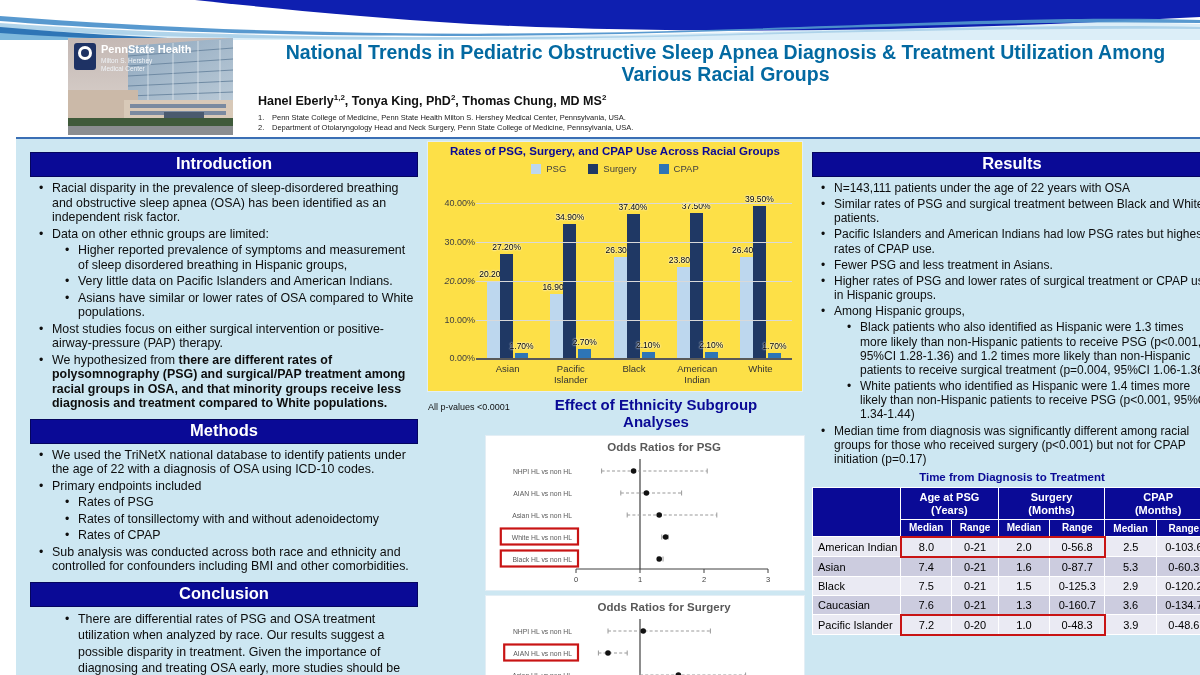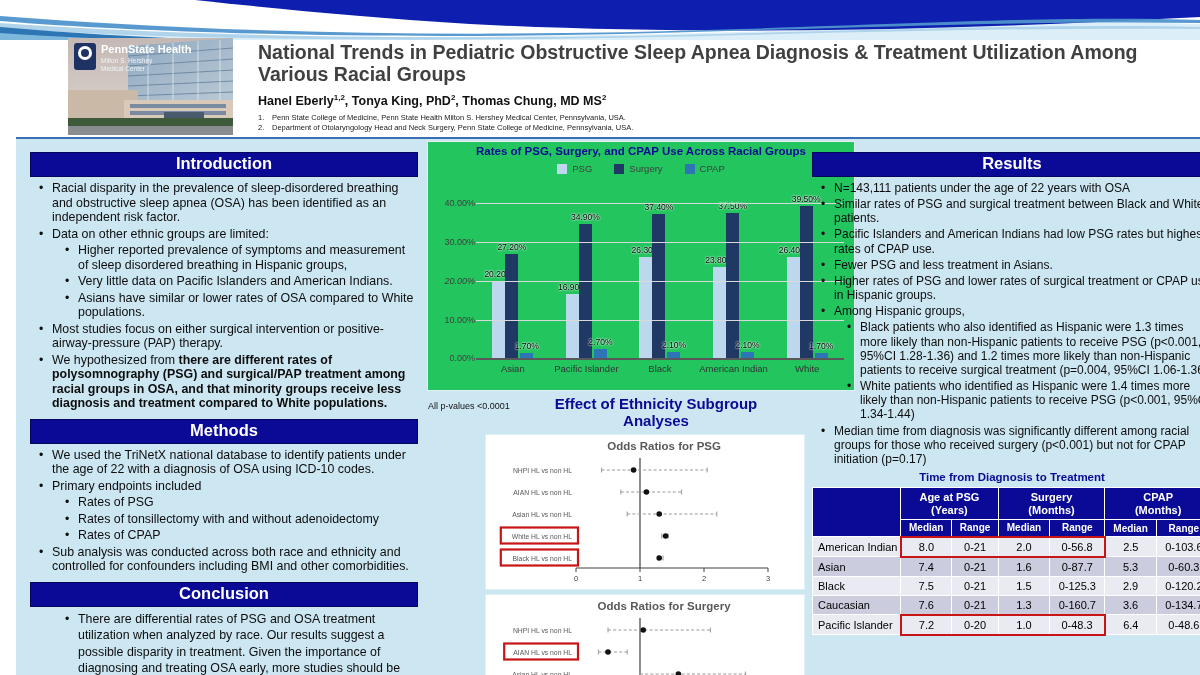--- a/index.html
+++ b/index.html
@@ -4,21 +4,21 @@
 <style>
   * { margin:0; padding:0; box-sizing:border-box; }
   html,body { width:1200px; height:675px; font-family:"Liberation Sans", sans-serif; }
   .poster { position:relative; width:1200px; height:675px; background:#fff; overflow:hidden; }
 
   
   .header { position:absolute; top:0; left:0; width:1076px; height:137px; background:#fff; }
   .waves { position:absolute; top:0; left:0; width:1200px; height:40px; }
   .logo-photo { position:absolute; top:38px; left:68px; width:165px; height:97px; overflow:hidden; }
   .title-block { position:absolute; top:42px; left:258px; width:935px; }
-  .poster-title { color:#404040; font-size:19.5px; font-weight:bold; line-height:1.12; }
+  .poster-title { color:#0369a1; font-size:19.5px; font-weight:bold; line-height:1.12;text-align:center; }
   .authors { margin-top:7px; font-size:12.5px; font-weight:bold; color:#111; }
   .authors sup { font-size:8px; }
   .affils { margin-top:5px; font-size:7.5px; color:#222; }
   .affils ol { list-style:none; }
   .affils li { margin-bottom:1px; }
   .affils .num { display:inline-block; width:14px; }
 
   
   .poster-body { position:absolute; top:137px; left:16px; width:1200px; height:538px;
                  background:#cde7f2; border-top:2px solid #3a6fb5; }
@@ -36,21 +36,21 @@
   ul.bullets ul.bullets { padding-left:26px; margin-top:1px; }
   .b { font-weight:bold; }
 
   .col-left .body-list  { font-size:12.4px; line-height:1.17; color:#0d0d0d; margin-top:4px; margin-bottom:8px; }
   .col-right .body-list { font-size:12px; line-height:1.18; color:#0d0d0d; margin-top:4px; }
   .conclusion-list li { line-height:1.33; }
   .conclusion-list { padding-left:26px !important; }
 
   
   .chart-title { color:#0a0a96; font-weight:bold; font-size:11.5px; text-align:center; padding-top:3px; }
-  .chart-panel { background:#22c55e; width:426px; padding-bottom:16px; box-shadow:0 0 0 1px #e3eef5; }
+  .chart-panel { background:#fde047; width:374px; padding-bottom:6px; box-shadow:0 0 0 1px #e3eef5; }
   .legend-row { display:flex; justify-content:center; gap:22px; margin-top:6px; font-size:9.5px; color:#404040; }
   .legend-item { display:flex; align-items:center; gap:5px; }
   .legend-swatch { width:10px; height:10px; display:inline-block; }
   .bar-plot { position:relative; height:172px; margin:14px 10px 0 48px; }
   .gridline { position:absolute; left:0; right:0; height:1px; background:#d9d9d9; }
   .gridline.axis { background:#595959; height:2px; }
   .ytick { position:absolute; right:100%; margin-right:1px; font-size:9px; color:#404040; white-space:nowrap; transform:translateY(-50%); }
   .bar-groups { position:absolute; left:0; right:0; top:0; bottom:0; display:flex; }
   .bar-group { flex:1; display:flex; justify-content:center; align-items:flex-end; }
   .bar-col { position:relative; width:13px; height:100%; display:flex; align-items:flex-end; }
@@ -475,21 +475,21 @@
               <td>0-160.7</td>
               <td>3.6</td>
               <td>0-134.7</td>
             </tr>
             <tr class="light">
               <td class="race">Pacific Islander</td>
               <td class="hl hl-first">7.2</td>
               <td class="hl">0-20</td>
               <td class="hl">1.0</td>
               <td class="hl hl-last">0-48.3</td>
-              <td>6.4</td>
+              <td>3.9</td>
               <td>0-48.6</td>
             </tr>
           </tbody>
       </table>
     </div>
 
   </div>
 </div>
 
 </body></html>

